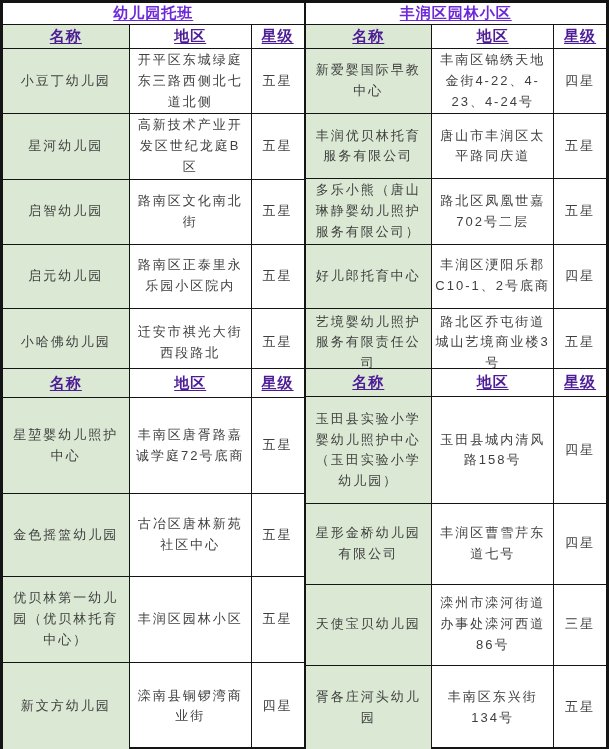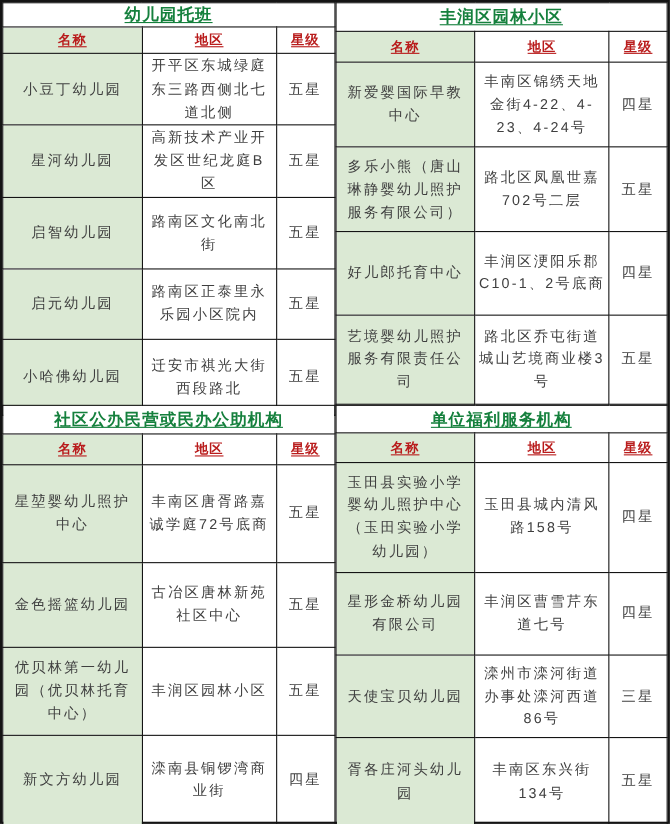--- a/index.html
+++ b/index.html
@@ -14,26 +14,26 @@
   }
   table.quad td{
     border:1px solid #141414;
     text-align:center;vertical-align:middle;
     padding:1px 3px;overflow:hidden;
   }
   col.c-name{width:42%;}
   col.c-area{width:40.5%;}
   col.c-star{width:17.5%;}
   td.title{
-    font-weight:bold;color:#15803d;font-size:15px;letter-spacing:1px;
+    font-weight:bold;color:#6d28d9;font-size:15px;letter-spacing:1px;
     text-decoration:underline;text-underline-offset:2px;
     border-bottom:2px solid #141414;background:#fff;
   }
   td.h{
-    font-weight:bold;color:#b91c1c;font-size:12px;letter-spacing:1px;
+    font-weight:bold;color:#4c1d95;font-size:15px;letter-spacing:1px;
     text-decoration:underline;text-underline-offset:2px;background:#fff;
   }
   td.name{background:#dbe9d4;}
   td.h.name{background:#dbe9d4;}
   td.cell{
     color:#3f3f3f;font-size:13px;letter-spacing:2px;line-height:1.6;
   }
   
   .band-top tr.title-row{height:18px;}
   .band-top tr.head-row{height:24px;}
@@ -111,20 +111,25 @@
     <tr class="head-row">
       <td class="h name">名称</td>
       <td class="h">地区</td>
       <td class="h">星级</td>
     </tr>
     <tr class="r1">
       <td class="cell name">新爱婴国际早教中心</td>
       <td class="cell">丰南区锦绣天地金街4-22、4-23、4-24号</td>
       <td class="cell">四星</td>
     </tr>
+    <tr class="r2">
+      <td class="cell name">丰润优贝林托育服务有限公司</td>
+      <td class="cell">唐山市丰润区太平路同庆道</td>
+      <td class="cell">五星</td>
+    </tr>
     <tr class="r3">
       <td class="cell name">多乐小熊（唐山琳静婴幼儿照护服务有限公司）</td>
       <td class="cell">路北区凤凰世嘉702号二层</td>
       <td class="cell">五星</td>
     </tr>
     <tr class="r4">
       <td class="cell name">好儿郎托育中心</td>
       <td class="cell">丰润区浭阳乐郡C10-1、2号底商</td>
       <td class="cell">四星</td>
     </tr>
@@ -136,23 +141,20 @@
   </tbody>
     </table>
 
   <table class="quad band-bottom">
     <colgroup>
         <col class="c-name">
         <col class="c-area">
         <col class="c-star">
       </colgroup>
     <tbody>
-        <tr class="title-row">
-          <td class="title" colspan="3">社区公办民营或民办公助机构</td>
-        </tr>
     <tr class="head-row">
       <td class="h name">名称</td>
       <td class="h">地区</td>
       <td class="h">星级</td>
     </tr>
     <tr class="r1">
       <td class="cell name">星堃婴幼儿照护中心</td>
       <td class="cell">丰南区唐胥路嘉诚学庭72号底商</td>
       <td class="cell">五星</td>
     </tr>
@@ -174,23 +176,20 @@
   </tbody>
     </table>
 
   <table class="quad band-bottom">
     <colgroup>
         <col class="c-name">
         <col class="c-area">
         <col class="c-star">
       </colgroup>
     <tbody>
-        <tr class="title-row">
-          <td class="title" colspan="3">单位福利服务机构</td>
-        </tr>
     <tr class="head-row">
       <td class="h name">名称</td>
       <td class="h">地区</td>
       <td class="h">星级</td>
     </tr>
     <tr class="r1">
       <td class="cell name">玉田县实验小学婴幼儿照护中心（玉田实验小学幼儿园）</td>
       <td class="cell">玉田县城内清风路158号</td>
       <td class="cell">四星</td>
     </tr>

